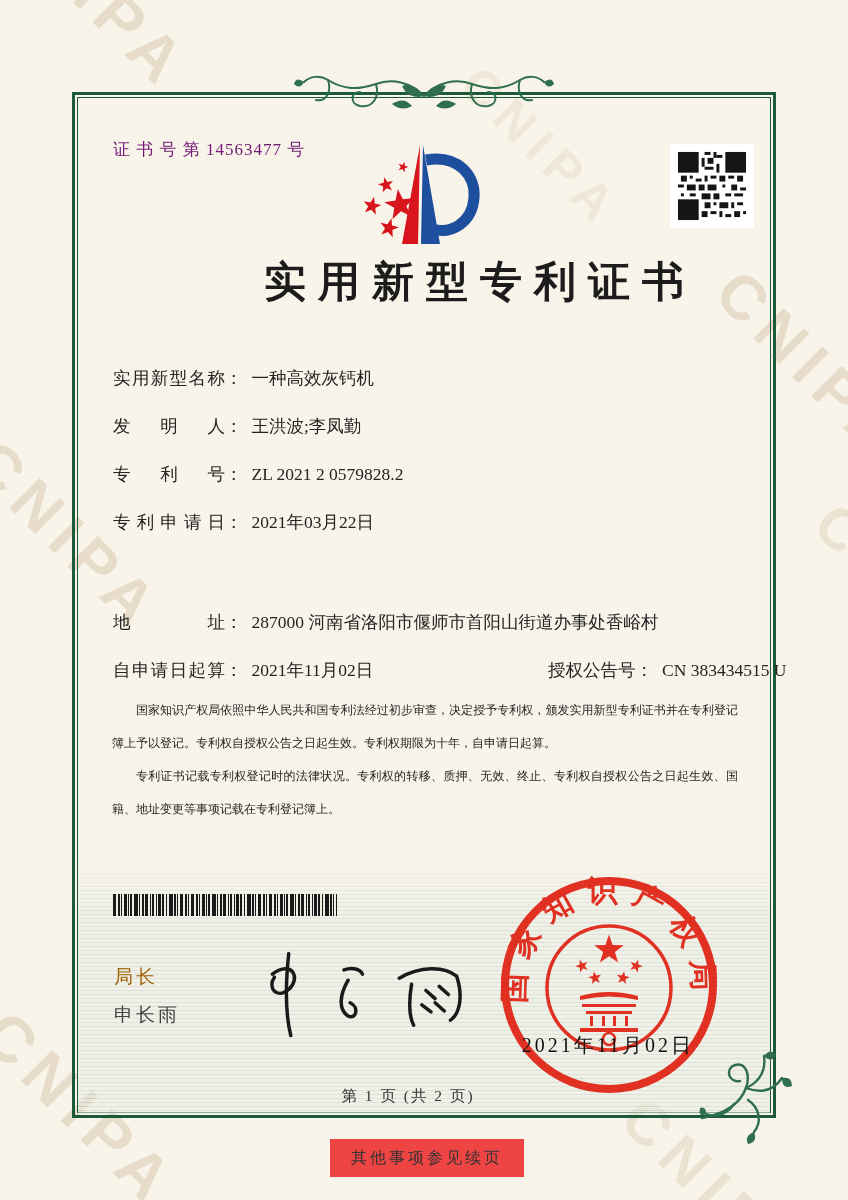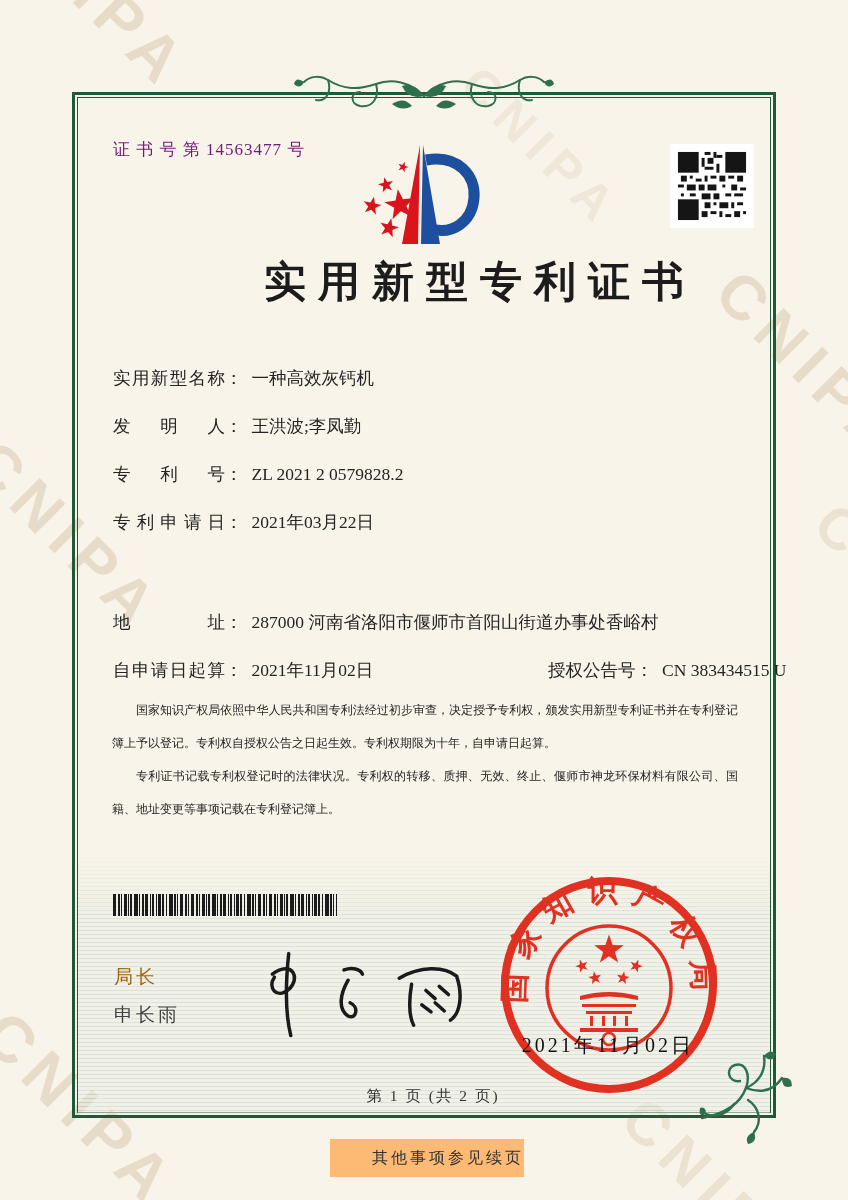--- a/index.html
+++ b/index.html
@@ -81,26 +81,26 @@
     font-family:"Liberation Sans","DejaVu Sans",sans-serif;
     font-size:19px;letter-spacing:3px;color:#404040;
   }
   .signature{position:absolute;left:258px;top:942px;}
   .seal{position:absolute;left:494px;top:870px;opacity:.95;}
   .seal-date{
     position:absolute;left:494px;top:1032px;width:228px;
     text-align:center;font-size:20px;letter-spacing:3px;color:#111;
   }
   .page-num{
-    position:absolute;left:81px;top:1086px;width:704px;
+    position:absolute;left:56px;top:1086px;width:704px;
     text-align:center;font-size:15.5px;letter-spacing:2px;color:#333;
   }
   .cont-note{
     position:absolute;left:330px;top:1139px;width:194px;height:38px;
-    background:#fdba74;text-align:right;line-height:38px;
+    background:#ef4444;text-align:center;line-height:38px;
     font-size:16px;letter-spacing:3px;color:#333;
   }
   .flourish{position:absolute;left:292px;top:70px;}
   .corner-orn{position:absolute;left:698px;top:1048px;}
 </style>
 </head>
 <body>
 
 <div class="page">
 
@@ -238,21 +238,21 @@
   </div>
   <div class="frow" style="top:658px;">
     <span class="flabel">自申请日起算</span><span>：</span><span class="fvalue">2021年11月02日</span>
     <span class="fpair2">
       <span>授权公告号</span><span>：</span><span class="fvalue">CN 383434515 U</span>
     </span>
   </div>
 
   <div class="body-text">
     <p>国家知识产权局依照中华人民共和国专利法经过初步审查，决定授予专利权，颁发实用新型专利证书并在专利登记簿上予以登记。专利权自授权公告之日起生效。专利权期限为十年，自申请日起算。</p>
-    <p>专利证书记载专利权登记时的法律状况。专利权的转移、质押、无效、终止、偃师市神龙环保材料有限公司、国籍、地址变更等事项记载在专利登记簿上。</p>
+    <p>专利证书记载专利权登记时的法律状况。专利权的转移、质押、无效、终止、专利权自授权公告之日起生效、国籍、地址变更等事项记载在专利登记簿上。</p>
   </div>
 
   <svg class="barcode" width="224" height="22" viewBox="0 0 224 22">
     <path d="M0,11 H224" stroke="#1a1a1a" stroke-width="22" stroke-dasharray="3 2 2 1 1 2 3 1 1 1 2 2 4 1 1 2 2 1 3 2 1 1 2 2 1 1 3 1 2 2 1 2 4 1 2 1 1 2 3 2 2 1 1 2"></path>
   </svg>
 
   <div class="director-title">局长</div>
   <div class="director-name">申长雨</div>
 
   <svg class="signature" width="215" height="100" viewBox="0 0 210 95">

